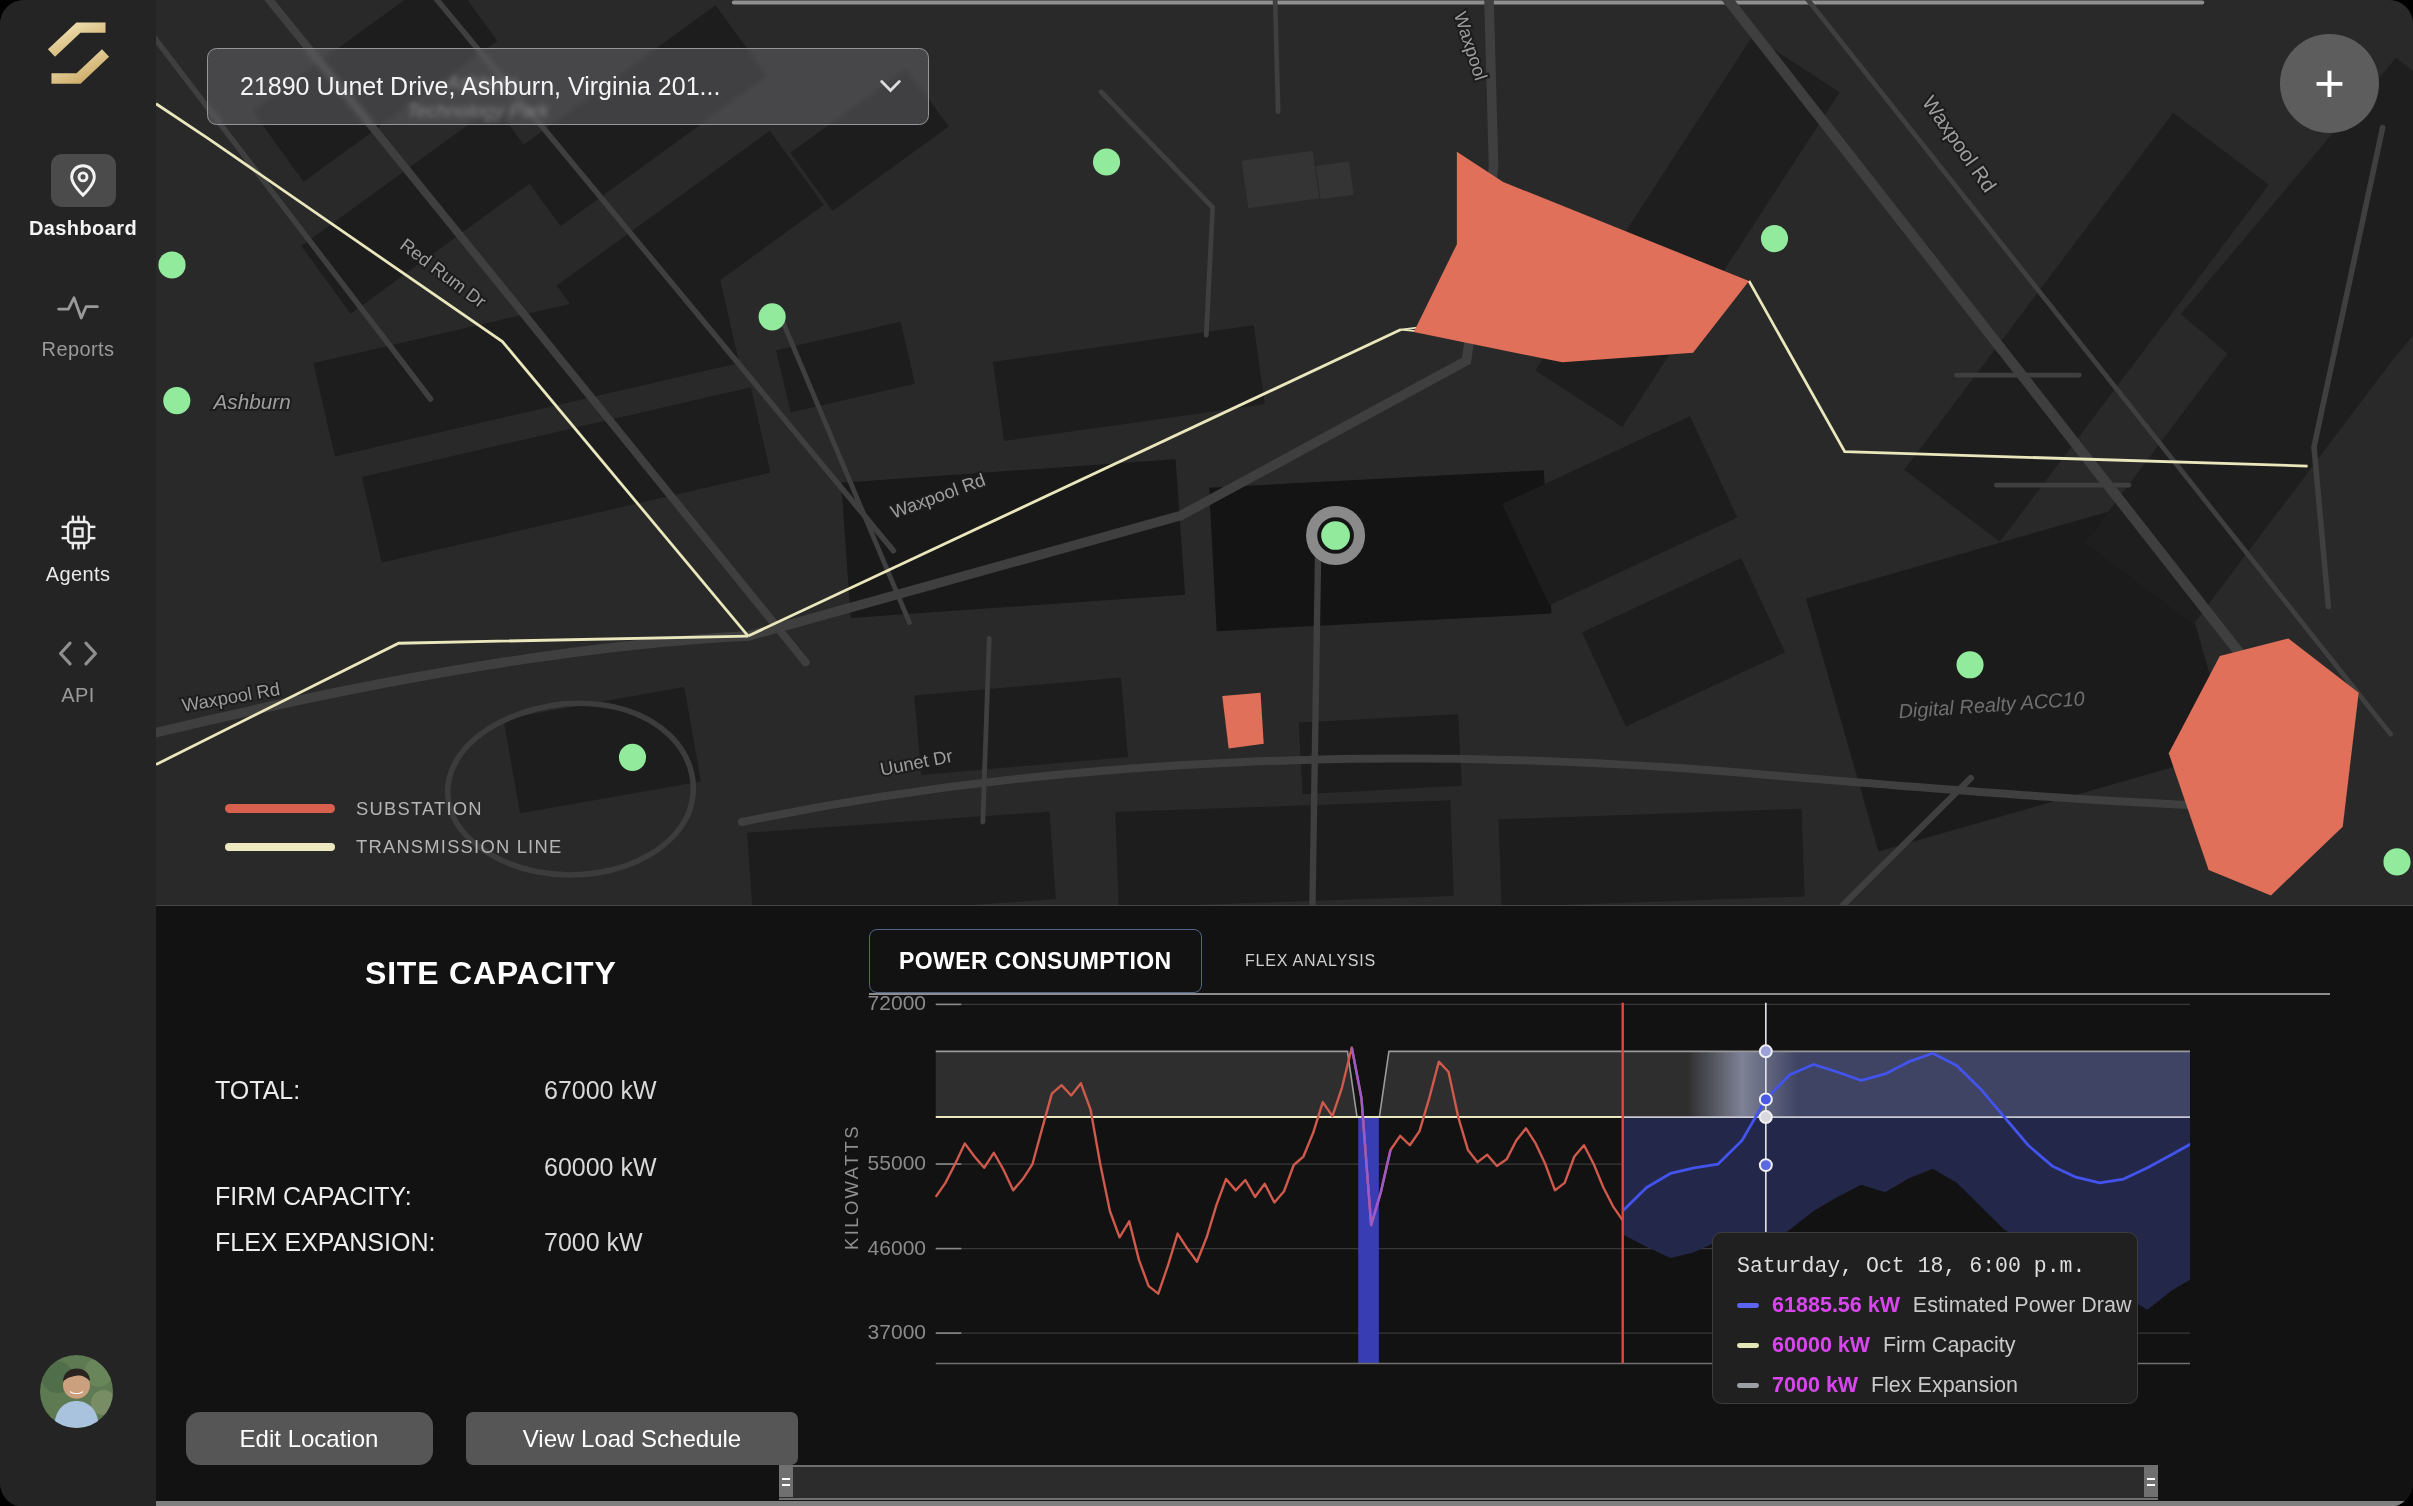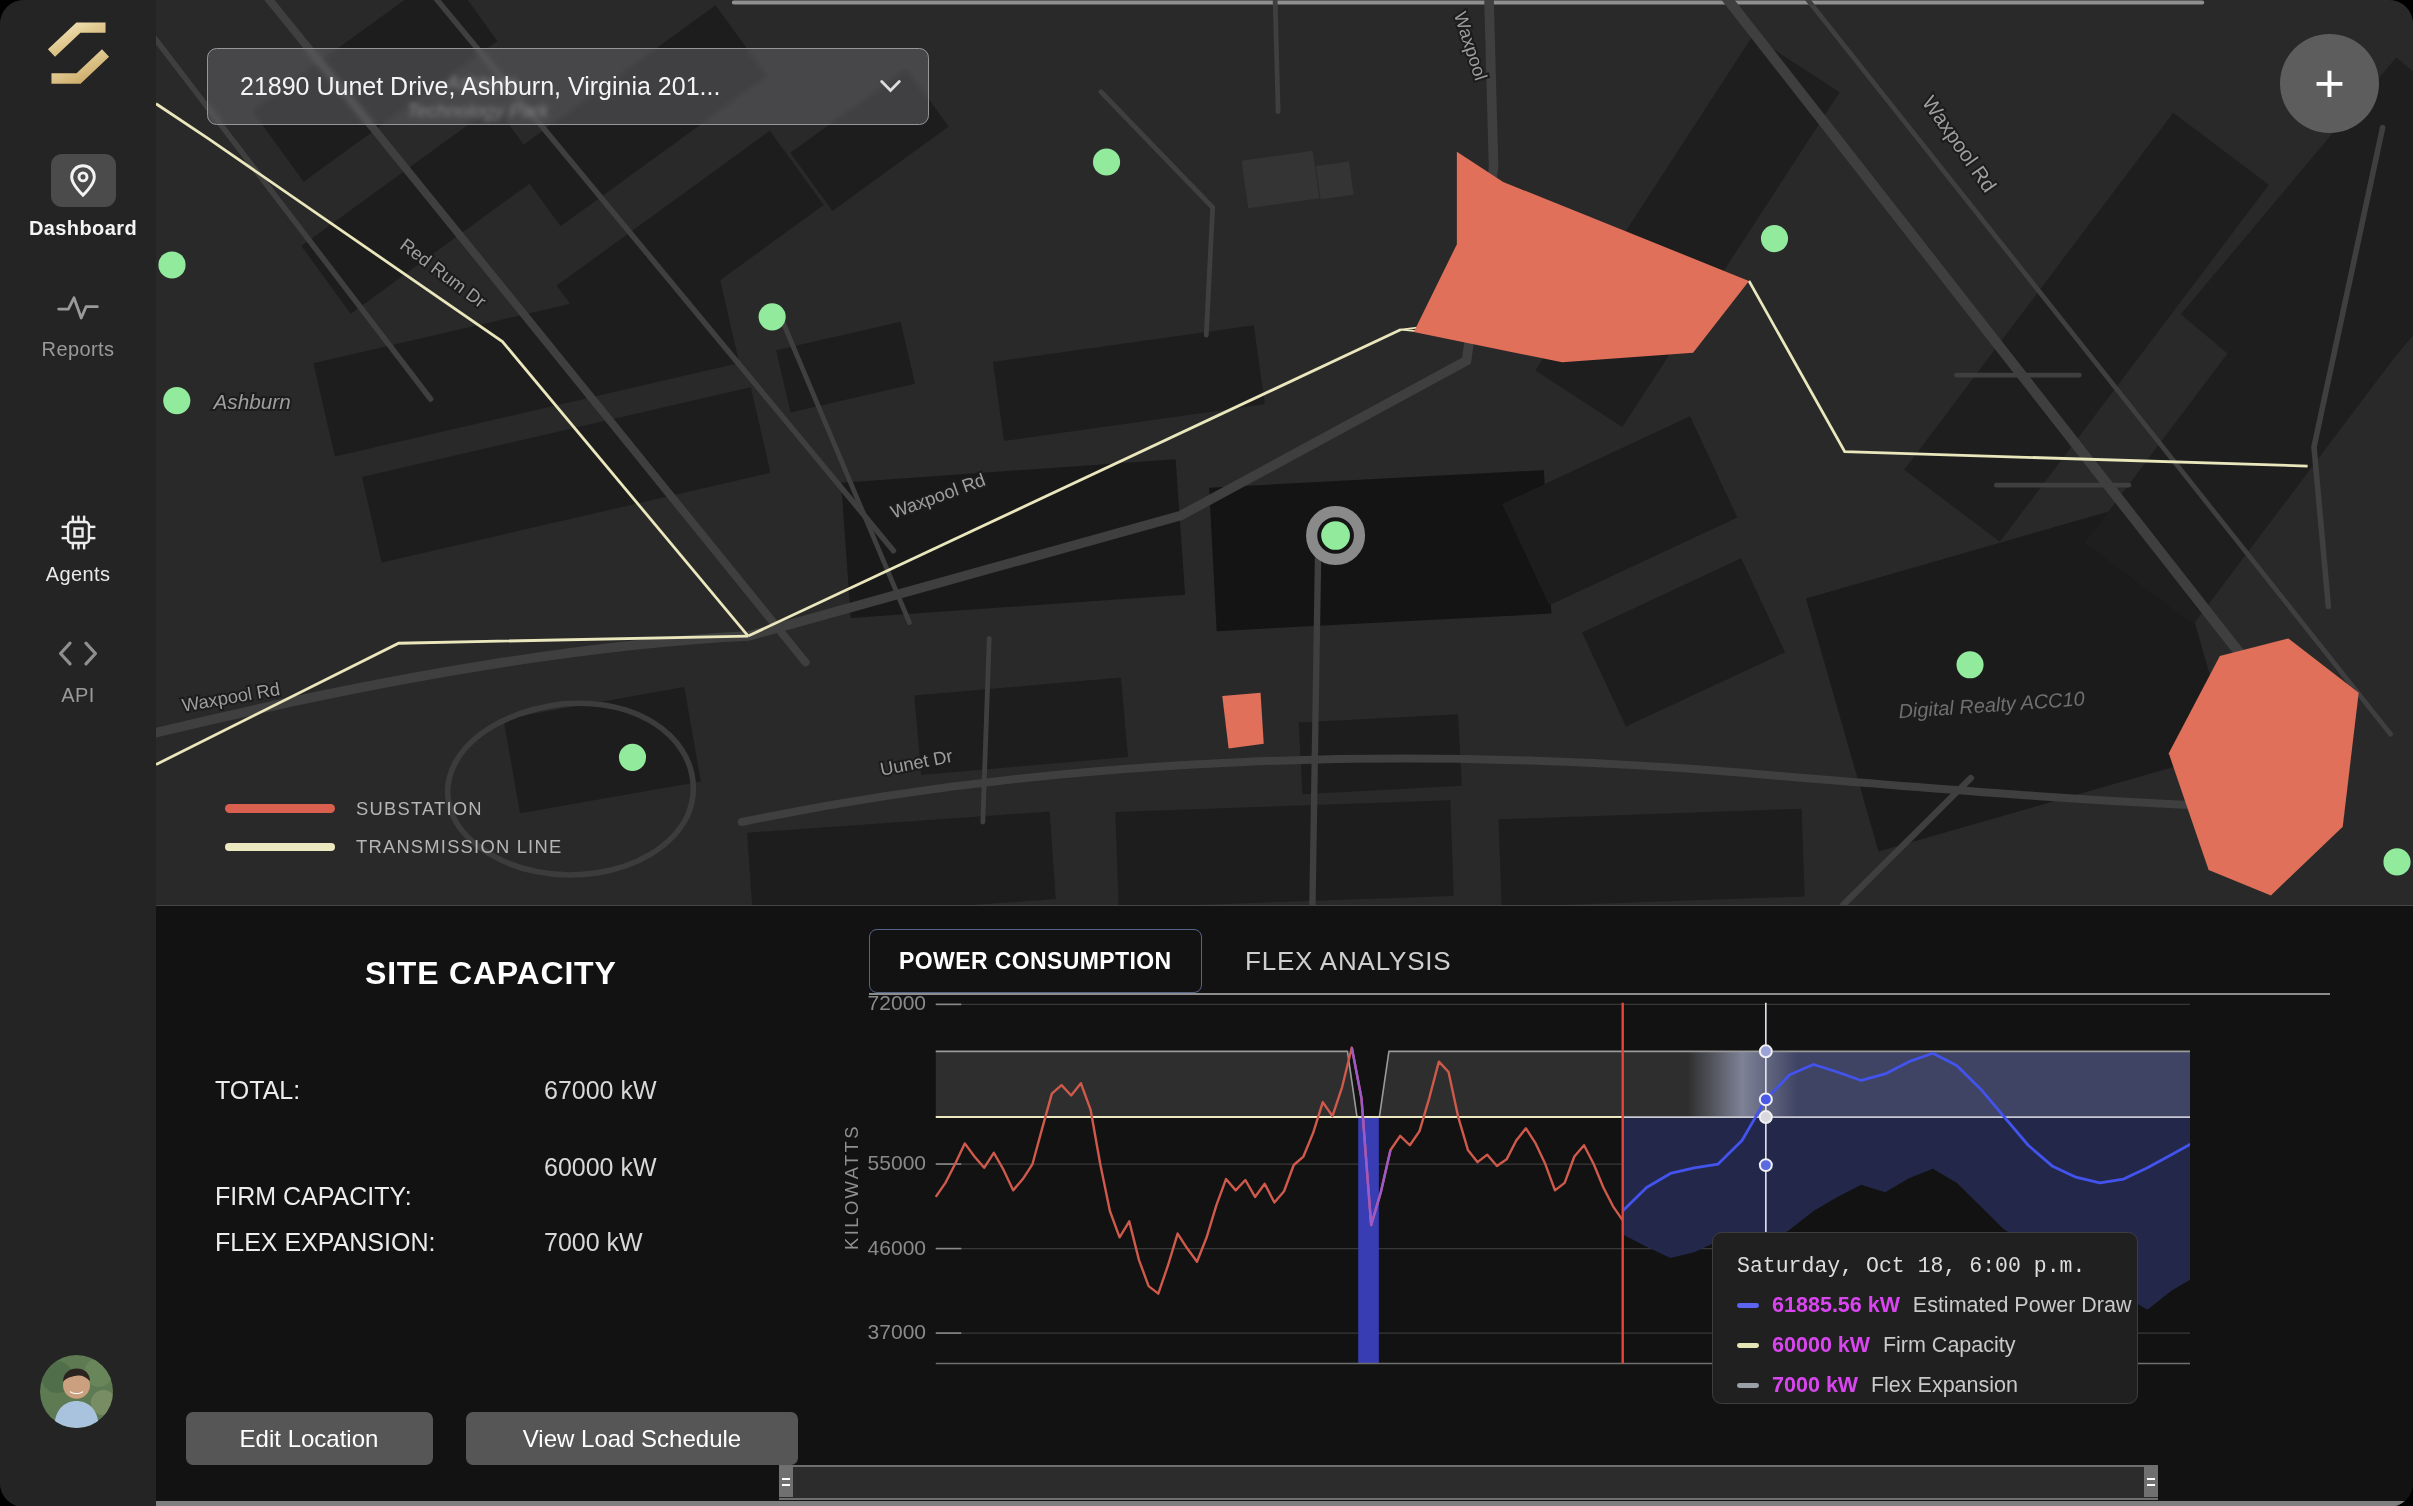--- a/index.html
+++ b/index.html
@@ -41,21 +41,21 @@
   .sc-title{position:absolute;left:209px;top:955px;font-size:32px;font-weight:bold;letter-spacing:0.8px;color:#fff;}
   .sc-label{position:absolute;left:59px;width:335px;font-size:25px;font-weight:normal;color:#ececec;}
   .sc-value{position:absolute;left:388px;width:287px;font-size:25px;color:#d8d8d8;}
   .btn{position:absolute;height:53px;background:#565656;border-radius:7.2px;color:#fff;font-size:24px;
        display:flex;align-items:center;justify-content:center;cursor:pointer;}
 
   .tab-active{position:absolute;left:713px;top:928px;height:64px;padding:0 29px;border:1.6px solid #546488;
               border-radius:8px;display:flex;align-items:center;font-size:23px;font-weight:bold;
               letter-spacing:0.4px;color:#fff;cursor:pointer;z-index:5;}
   .tab-idle{position:absolute;left:1089px;top:928px;height:64px;display:flex;align-items:center;
-            font-size:26px;letter-spacing:0.8px;color:#cfcfcf;cursor:pointer;}
+            font-size:16px;letter-spacing:0.8px;color:#cfcfcf;cursor:pointer;}
   .tab-underline{position:absolute;left:713px;top:992px;width:1461px;height:1.6px;background:#8d8d8d;}
 
   .ylab{position:absolute;left:685px;top:1186px;transform:rotate(-90deg) translateX(-50%);transform-origin:0 0;
         font-size:18.4px;letter-spacing:2.4px;color:#8f8f8f;white-space:nowrap;}
   .ytick{position:absolute;width:112px;text-align:right;font-size:21px;color:#8a8a8a;}
 
   .chart-svg{position:absolute;left:690px;top:998px;}
 
   .tooltip{position:absolute;left:1712px;top:1232px;width:426px;height:172px;background:#202021;
            border:0.8px solid #3d3d40;border-radius:9.6px;padding:21px 24px;z-index:15;}
@@ -200,21 +200,21 @@
   <div class="panel">
     <div class="sc-title" style="left:209px;top:49px;position:absolute;">SITE CAPACITY</div>
 
     <div class="sc-label" style="top:170px;">TOTAL:</div>
     <div class="sc-value" style="top:170px;">67000 kW</div>
     <div class="sc-label" style="top:247px;margin-top:29px;">FIRM CAPACITY:</div>
     <div class="sc-value" style="top:247px;">60000 kW</div>
     <div class="sc-label" style="top:322px;">FLEX EXPANSION:</div>
     <div class="sc-value" style="top:322px;">7000 kW</div>
 
-    <div class="btn" style="left:29.5px;top:506px;width:247px;">Edit Location</div>
+    <div class="btn" style="left:29.5px;top:506px;width:247px;border-radius:14px;">Edit Location</div>
     <div class="btn" style="left:310px;top:506px;width:332px;">View Load Schedule</div>
 
     <div class="tab-active" style="top:23px;">POWER CONSUMPTION</div>
     <div class="tab-idle" style="top:23px;">FLEX ANALYSIS</div>
     <div class="tab-underline" style="top:87px;"></div>
 
     <div class="ylab" style="left:685px;top:281px;">KILOWATTS</div>
   </div>
 
   <svg class="chart-svg" width="1500" height="375" viewBox="864 1250 1880 470">

